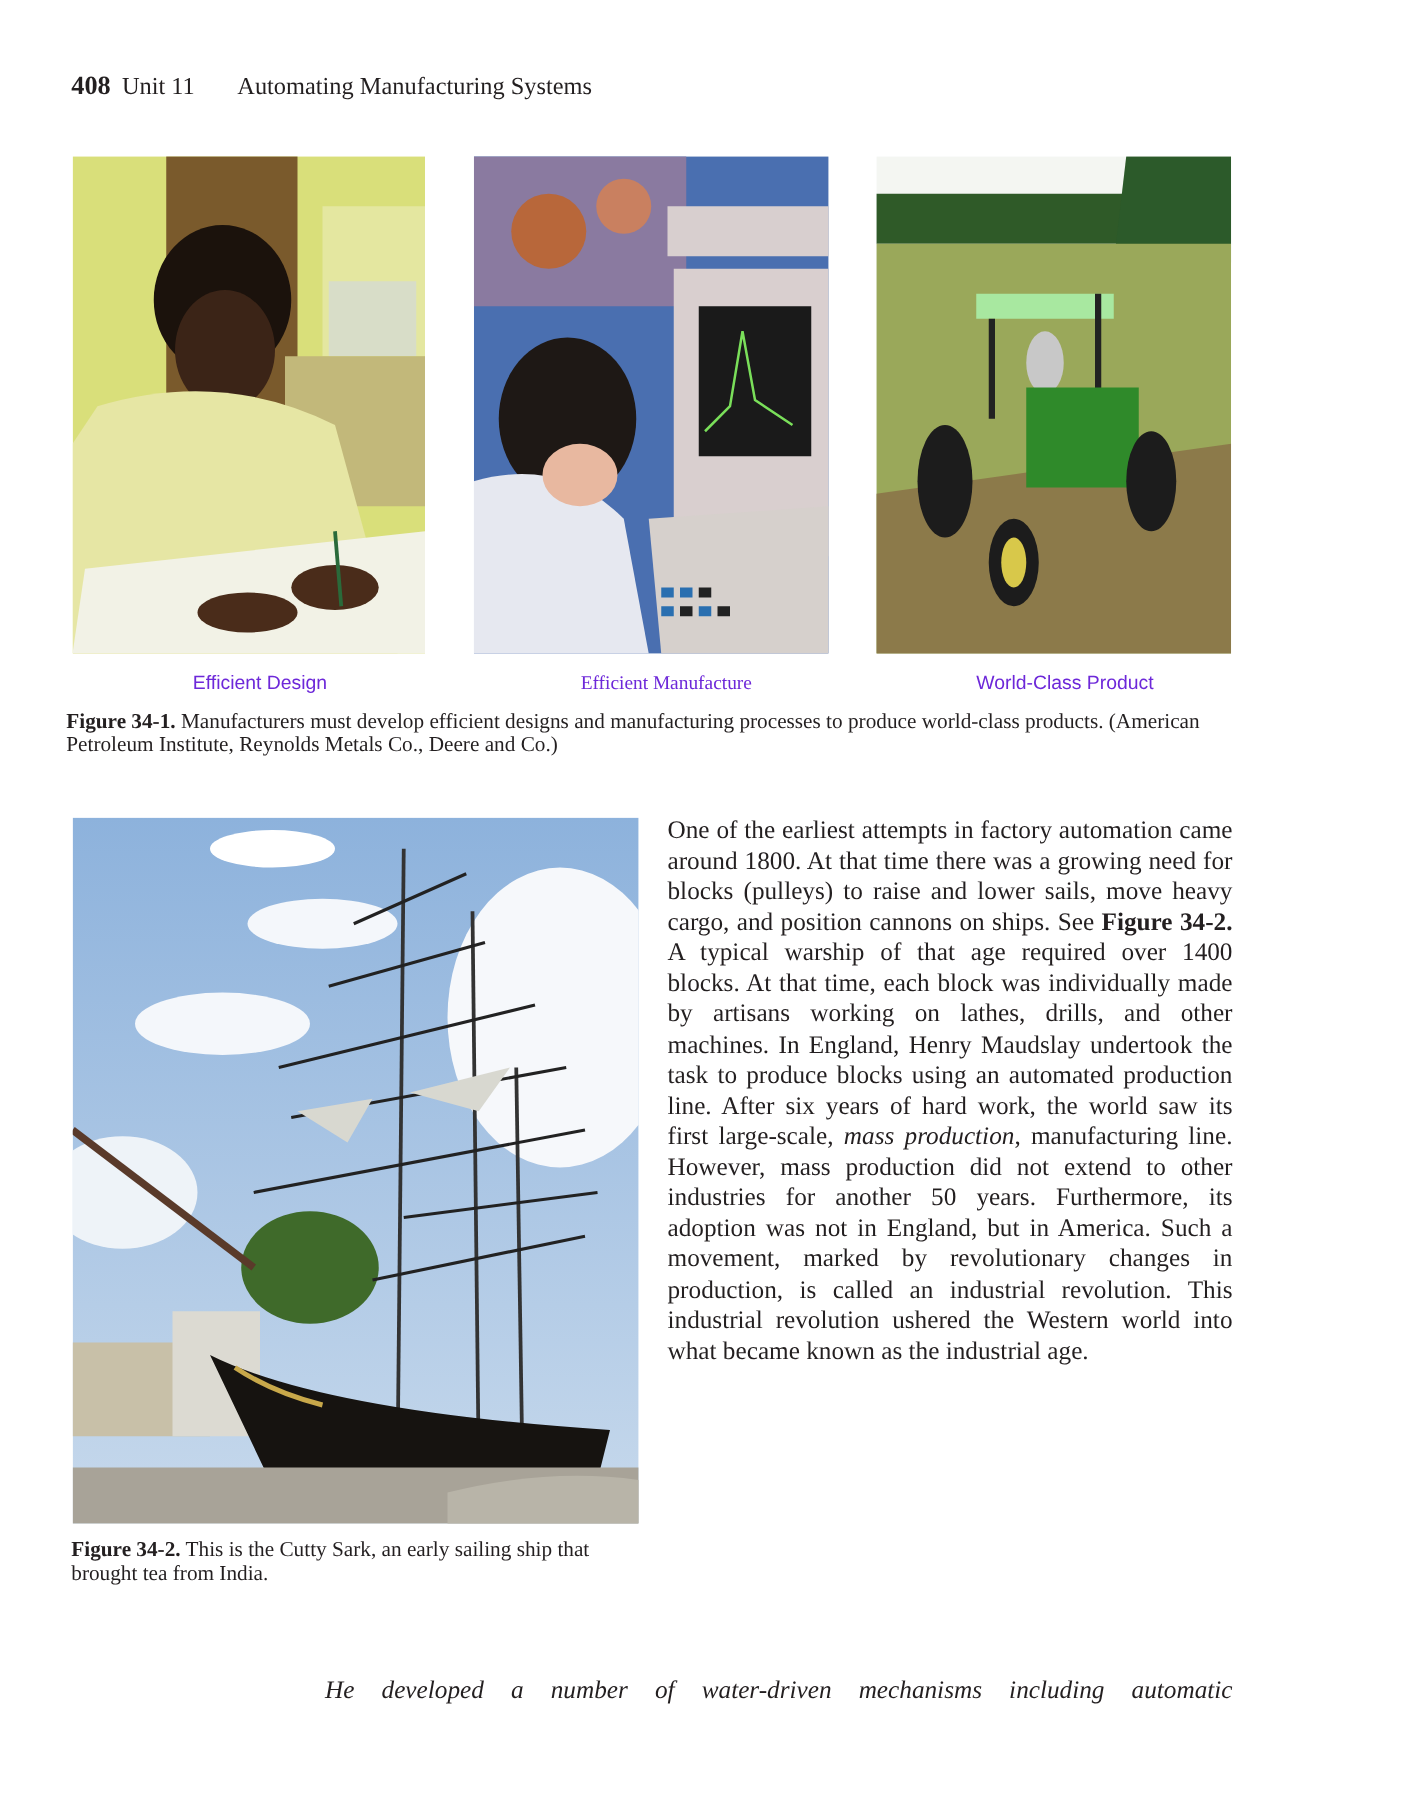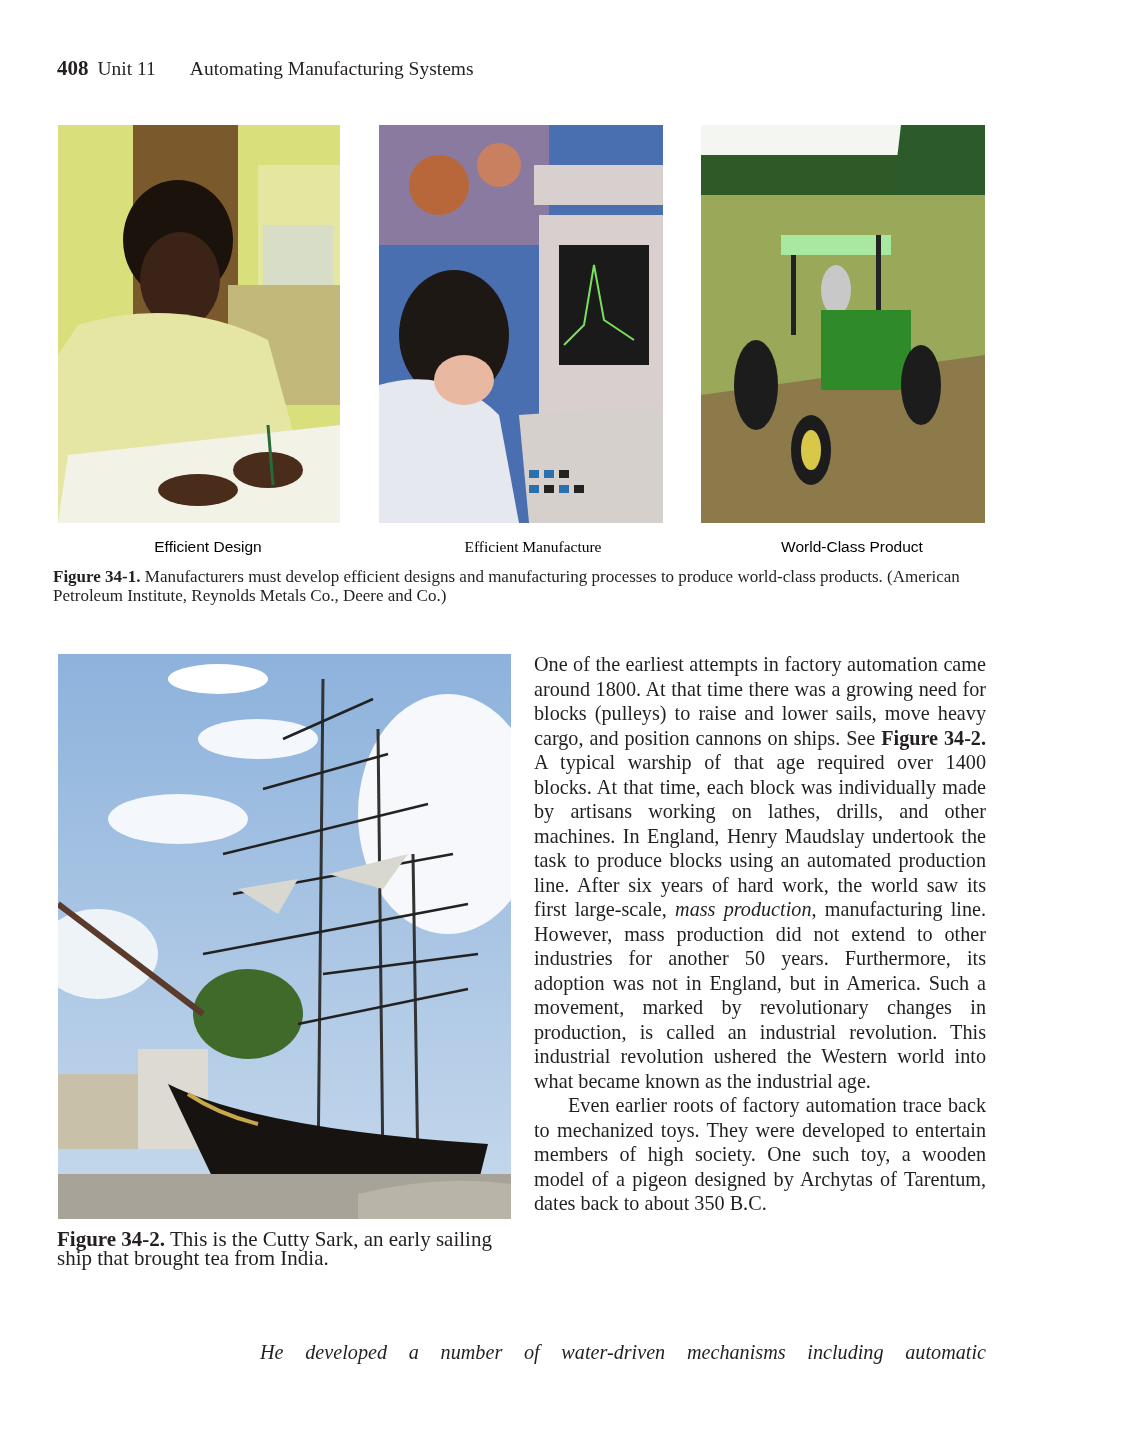--- a/index.html
+++ b/index.html
@@ -6,25 +6,25 @@
     body { width:1133px; height:1453px; position:relative; overflow:hidden;
            font-family:"Liberation Serif","DejaVu Serif",serif; color:#231f20; }
     .header { position:absolute; left:57px; top:56px; font-size:19.5px; white-space:nowrap; }
     .header .pno { font-weight:bold; font-size:21px; margin-right:9px; }
     .header .unit { margin-right:34px; }
 
     .photo { position:absolute; overflow:hidden; }
     .photo svg { width:100%; height:100%; display:block; }
 
     .sublabel { position:absolute; top:538px; font-family:"Liberation Sans","DejaVu Sans",sans-serif;
-                font-size:15.5px; text-align:center; color:#000000; }
+                font-size:15.5px; text-align:center; color:#6d28d9; }
 
     .caption1 { position:absolute; left:53px; top:567px; width:920px; font-size:17px; line-height:19px; }
     .caption1 b, .caption2 b { font-weight:bold; }
-    .caption2 { position:absolute; left:57px; top:1230px; width:440px; font-size:21px; line-height:19px; }
+    .caption2 { position:absolute; left:57px; top:1230px; width:440px; font-size:17px; line-height:19px; }
 
     .body { position:absolute; left:534px; top:652px; width:452px; font-size:20.2px; line-height:24.5px;
             text-align:justify; }
     .body p { margin:0; }
     .body p.indent { text-indent:34px; }
     .lastline { position:absolute; left:260px; top:1340px; width:726px; font-size:20.2px; line-height:24.5px;
                 text-align:justify; text-align-last:justify; white-space:nowrap;font-style:italic; }
   </style>
 </head>
 <body>
@@ -145,15 +145,14 @@
     <path d="M300 540 Q380 520 453 530 L453 565 L300 565 Z" fill="#b8b4a8"></path>
   </svg>
 </div>
 
 <div class="caption2">
   <b>Figure 34-2.</b><span> This is the Cutty Sark, an early sailing ship that brought tea from India.</span>
 </div>
 
 <div class="body">
   <p><span>One of the earliest attempts in factory automation came around 1800. At that time there was a growing need for blocks (pulleys) to raise and lower sails, move heavy cargo, and position cannons on ships. See </span><b>Figure 34-2.</b><span> A typical warship of that age required over 1400 blocks. At that time, each block was individually made by artisans working on lathes, drills, and other machines. In England, Henry Maudslay undertook the task to produce blocks using an automated production line. After six years of hard work, the world saw its first large-scale, </span><i>mass production</i><span>, manufacturing line. However, mass production did not extend to other industries for another 50 years. Furthermore, its adoption was not in England, but in America. Such a movement, marked by revolutionary changes in production, is called an industrial revolution. This industrial revolution ushered the Western world into what became known as the industrial age.</span></p>
-  <p class="indent">Even earlier roots of factory automation trace back to mechanized toys. They were developed to entertain members of high society. One such toy, a wooden model of a pigeon designed by Archytas of Tarentum, dates back to about 350 B.C.</p>
 </div>
 <div class="lastline">He developed a number of water-driven mechanisms including automatic</div>
 
 </body></html>

